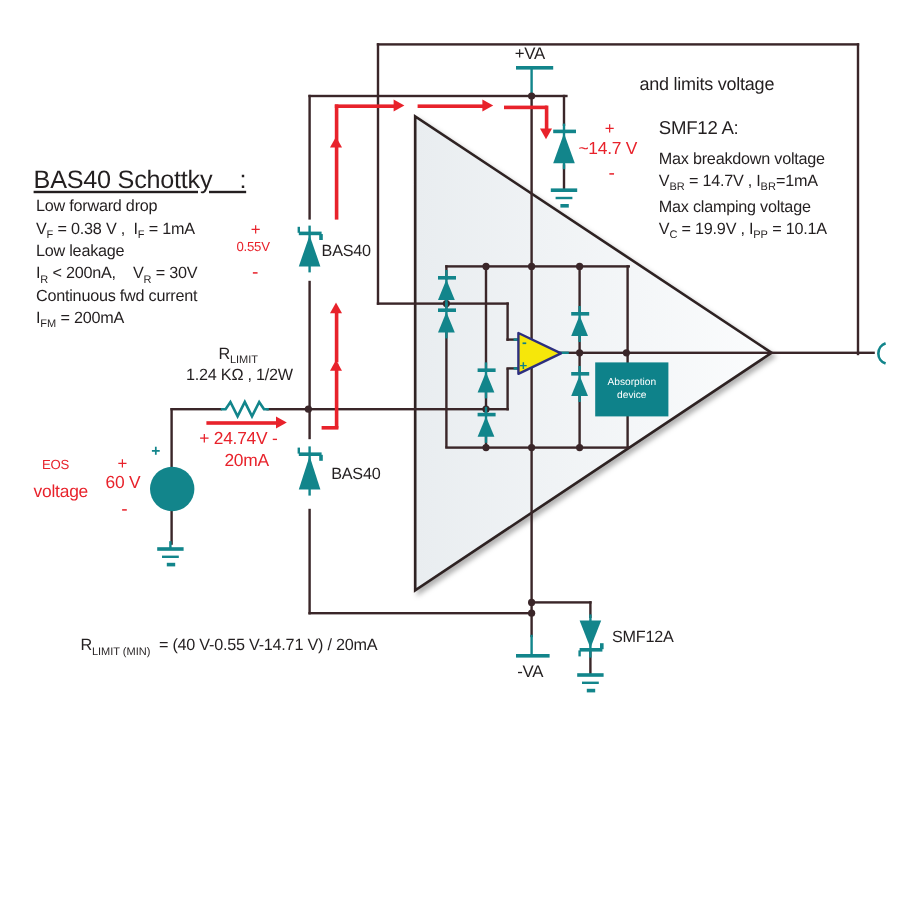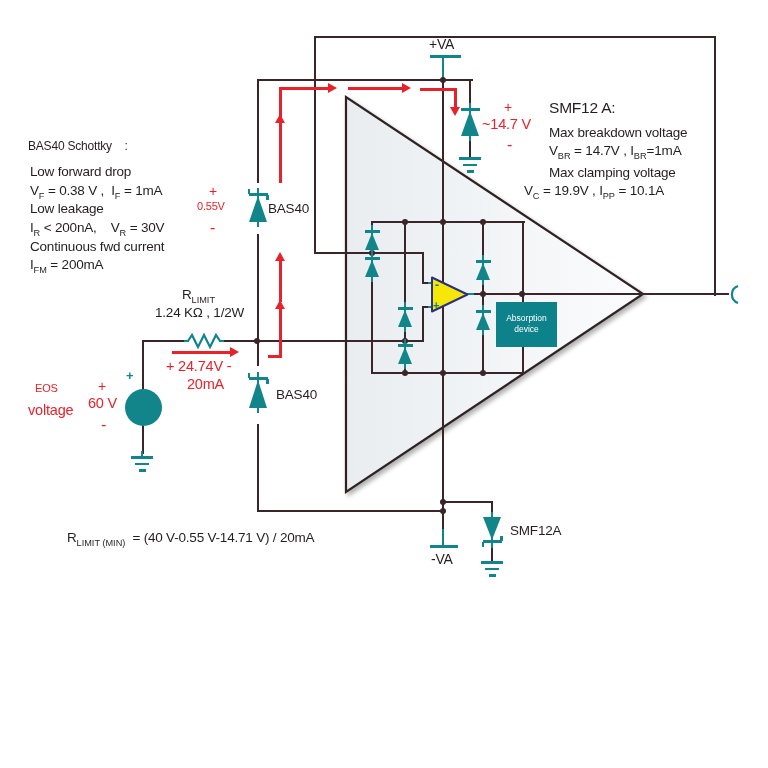--- a/index.html
+++ b/index.html
@@ -15,21 +15,21 @@
   .tw{position:absolute;background:var(--teal);z-index:1;}
   .rl{position:absolute;background:var(--red);z-index:3;}
   .head{position:absolute;width:0;height:0;z-index:3;}
   .dot{position:absolute;width:6px;height:6px;border-radius:50%;background:var(--wire);z-index:2;}
   .dpart{position:absolute;z-index:2;}
   .t{position:absolute;z-index:5;color:var(--text);font-size:13.5px;line-height:1.05;
      letter-spacing:-0.2px;white-space:pre;}
   .t sub{font-size:68%;letter-spacing:0;}
   .r{color:var(--red);}
   .tc{color:var(--teal);font-weight:bold;}
-  .title{font-size:12px;}
+  .title{font-size:21px;text-decoration:underline;}
   .h15{font-size:15px;}
   .center{text-align:center;}
   #eos-circle{position:absolute;left:125px;top:389px;width:37px;height:37px;border-radius:50%;
               background:var(--teal);z-index:2;}
   #absorption-box{position:absolute;left:496px;top:302px;width:61px;height:45px;background:#0e828a;
                   z-index:2;color:#fff;font-size:8.5px;line-height:11px;text-align:center;
                   padding-top:11px;box-sizing:border-box;letter-spacing:0;}
   .opamp-mark{position:absolute;z-index:5;color:#0f7f86;font-weight:bold;}
 </style>
 </head>
@@ -187,26 +187,27 @@
   </svg>
 
   <div class="t title" style="left:28px;top:140px">BAS40 Schottky    :</div>
   <div class="t" style="left:30px;top:165px">Low forward drop</div>
   <div class="t" style="left:30px;top:184px"><span>V</span><sub>F</sub><span> = 0.38 V ,  I</span><sub>F</sub><span> = 1mA</span></div>
   <div class="t" style="left:30px;top:202px">Low leakage</div>
   <div class="t" style="left:30px;top:221px"><span>I</span><sub>R</sub><span> &lt; 200nA,    V</span><sub>R</sub><span> = 30V</span></div>
   <div class="t" style="left:30px;top:240px">Continuous fwd current</div>
   <div class="t" style="left:30px;top:258px"><span>I</span><sub>FM</sub><span> = 200mA</span></div>
 
+  <div class="t h15 center" style="left:500px;top:63px;width:178px">and limits voltage</div>
 
   <div class="t" style="left:549px;top:100px;font-size:15.5px">SMF12 A:</div>
   <div class="t" style="left:549px;top:126px">Max breakdown voltage</div>
   <div class="t" style="left:549px;top:144px"><span>V</span><sub>BR</sub><span> = 14.7V , I</span><sub>BR</sub><span>=1mA</span></div>
   <div class="t" style="left:549px;top:166px">Max clamping voltage</div>
-  <div class="t" style="left:524px;top:184px"><span>V</span><sub>C</sub><span> = 19.9V , I</span><sub>PP</sub><span> = 10.1A</span></div>
+  <div class="t" style="left:549px;top:184px"><span>V</span><sub>C</sub><span> = 19.9V , I</span><sub>PP</sub><span> = 10.1A</span></div>
 
   <div class="t" style="left:429px;top:37px;font-size:14px">+VA</div>
   <div class="t" style="left:431px;top:552px;font-size:14px">-VA</div>
 
   <div class="t r" style="left:504px;top:100px;font-size:14px">+</div>
   <div class="t r" style="left:482px;top:117px;font-size:14.5px">~14.7 V</div>
   <div class="t r" style="left:507px;top:137px;font-size:16px">-</div>
 
   <div class="t r" style="left:209px;top:184px;font-size:14px">+</div>
   <div class="t r" style="left:197px;top:201px;font-size:11px">0.55V</div>

